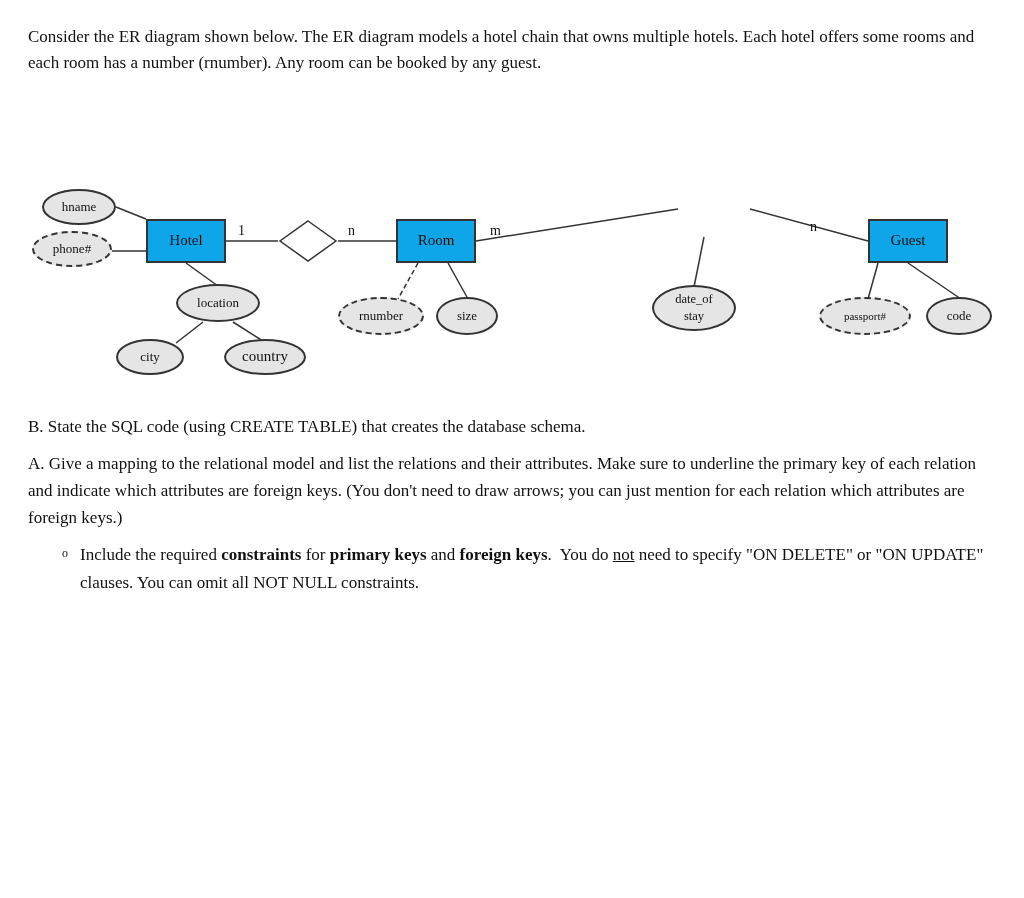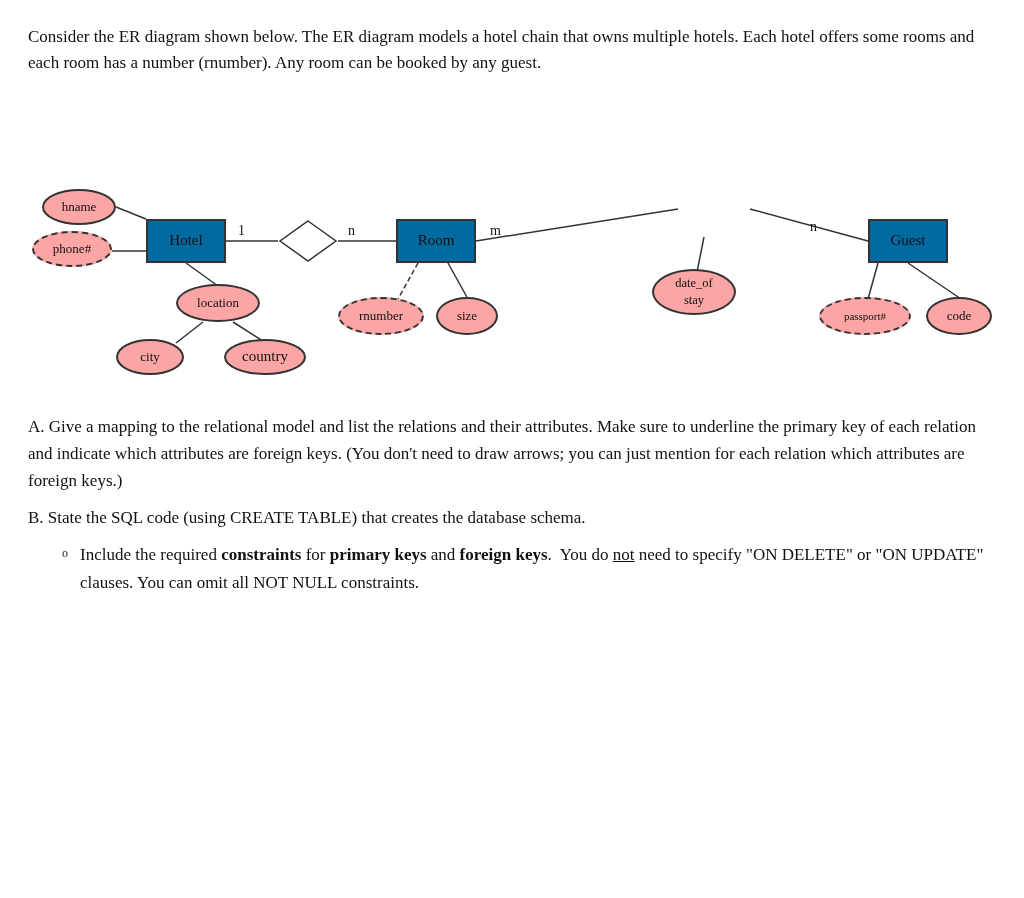--- a/index.html
+++ b/index.html
@@ -23,32 +23,32 @@
       margin: 0 auto 32px auto;
     }
     
     .ellipse {
       position: absolute;
       border: 2px solid #333;
       border-radius: 50%;
       display: flex;
       align-items: center;
       justify-content: center;
-      background: #fca5a5;
+      background: #e5e5e5;
       font-size: 14px;
       text-align: center;
     }
     .ellipse.dashed {
       border-style: dashed;
     }
     
     .rect {
       position: absolute;
       border: 2px solid #333;
-      background: #0369a1;
+      background: #0ea5e9;
       display: flex;
       align-items: center;
       justify-content: center;
       font-size: 15px;
       font-weight: normal;
     }
     
     .diamond-wrap {
       position: absolute;
       display: flex;
@@ -177,21 +177,21 @@
   </div>
 
   <div class="ellipse dashed" style="left:310px; top:196px; width:86px; height:38px; font-size:13px;">
     rnumber
   </div>
 
   <div class="ellipse" style="left:408px; top:196px; width:62px; height:38px; font-size:13px;">
     size
   </div>
 
-  <div class="ellipse" style="left:624px; top:168px; width:84px; height:46px; font-size:12.5px; line-height:1.3; text-align:center;">
+  <div class="ellipse" style="left:624px; top:184px; width:84px; height:46px; font-size:12.5px; line-height:1.3; text-align:center;">
     date_of<br>stay
   </div>
 
   <div class="ellipse dashed" style="left:791px; top:196px; width:92px; height:38px; font-size:11px;">
     passport#
   </div>
 
   <div class="ellipse" style="left:898px; top:196px; width:66px; height:38px; font-size:13px;">
     code
   </div>
@@ -199,25 +199,25 @@
   <span style="position:absolute; left:210px; top:122px; font-size:14px;">1</span>
   <span style="position:absolute; left:320px; top:122px; font-size:14px;">n</span>
   <span style="position:absolute; left:462px; top:122px; font-size:14px;">m</span>
   <span style="position:absolute; left:782px; top:118px; font-size:14px;">n</span>
 
 </div>
 
 <div class="questions">
 
   <p class="question-item">
+    <span>B.</span><span> State the SQL code (using CREATE TABLE) that creates the database schema.</span>
+  </p>
+
+  <p class="question-item">
     <span>A.</span><span> Give a mapping to the relational model and list the relations and their attributes. Make sure to underline the primary key of each relation and indicate which attributes are foreign keys. (You don't need to draw arrows; you can just mention for each relation which attributes are foreign keys.)</span>
-  </p>
-
-  <p class="question-item">
-    <span>B.</span><span> State the SQL code (using CREATE TABLE) that creates the database schema.</span>
   </p>
 
   <ul class="sub-list">
     <li>
       Include the required <span class="bold">constraints</span> for <span class="bold">primary keys</span> and <span class="bold">foreign keys</span>.&nbsp; You do <span class="not-underline">not</span> need to specify "ON DELETE" or "ON UPDATE" clauses. You can omit all NOT NULL constraints.
     </li>
   </ul>
 
 </div>
 

